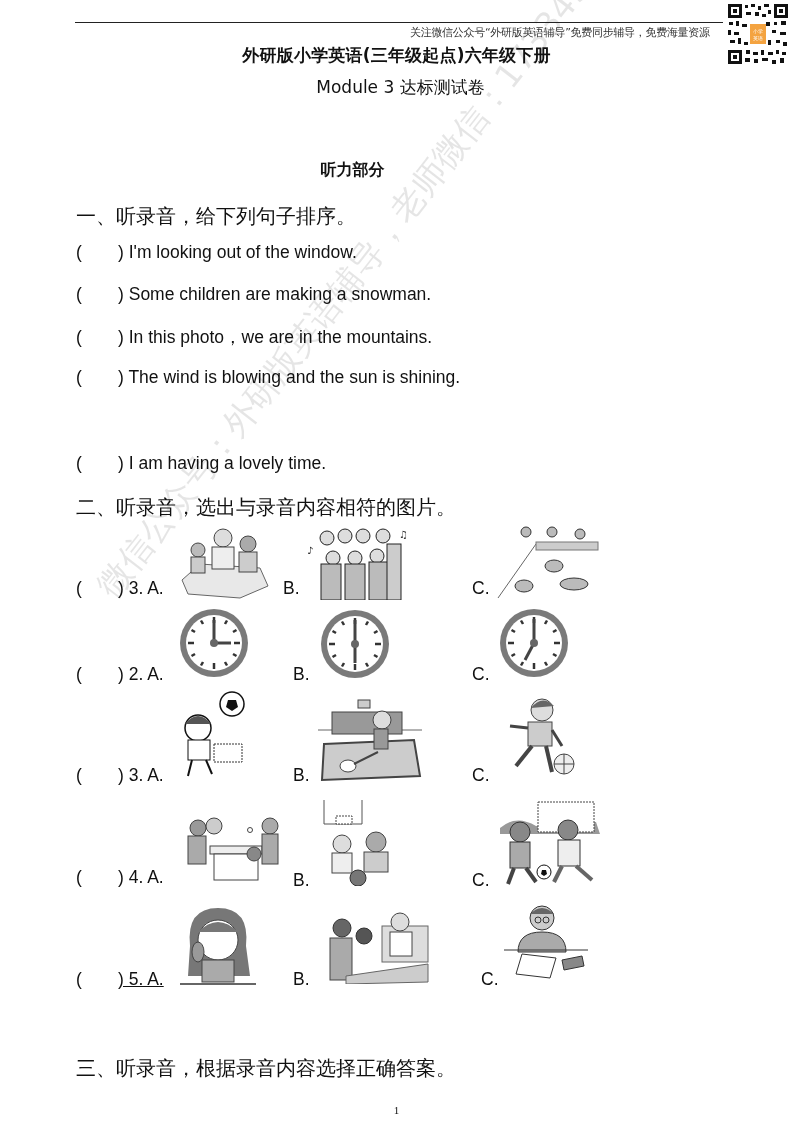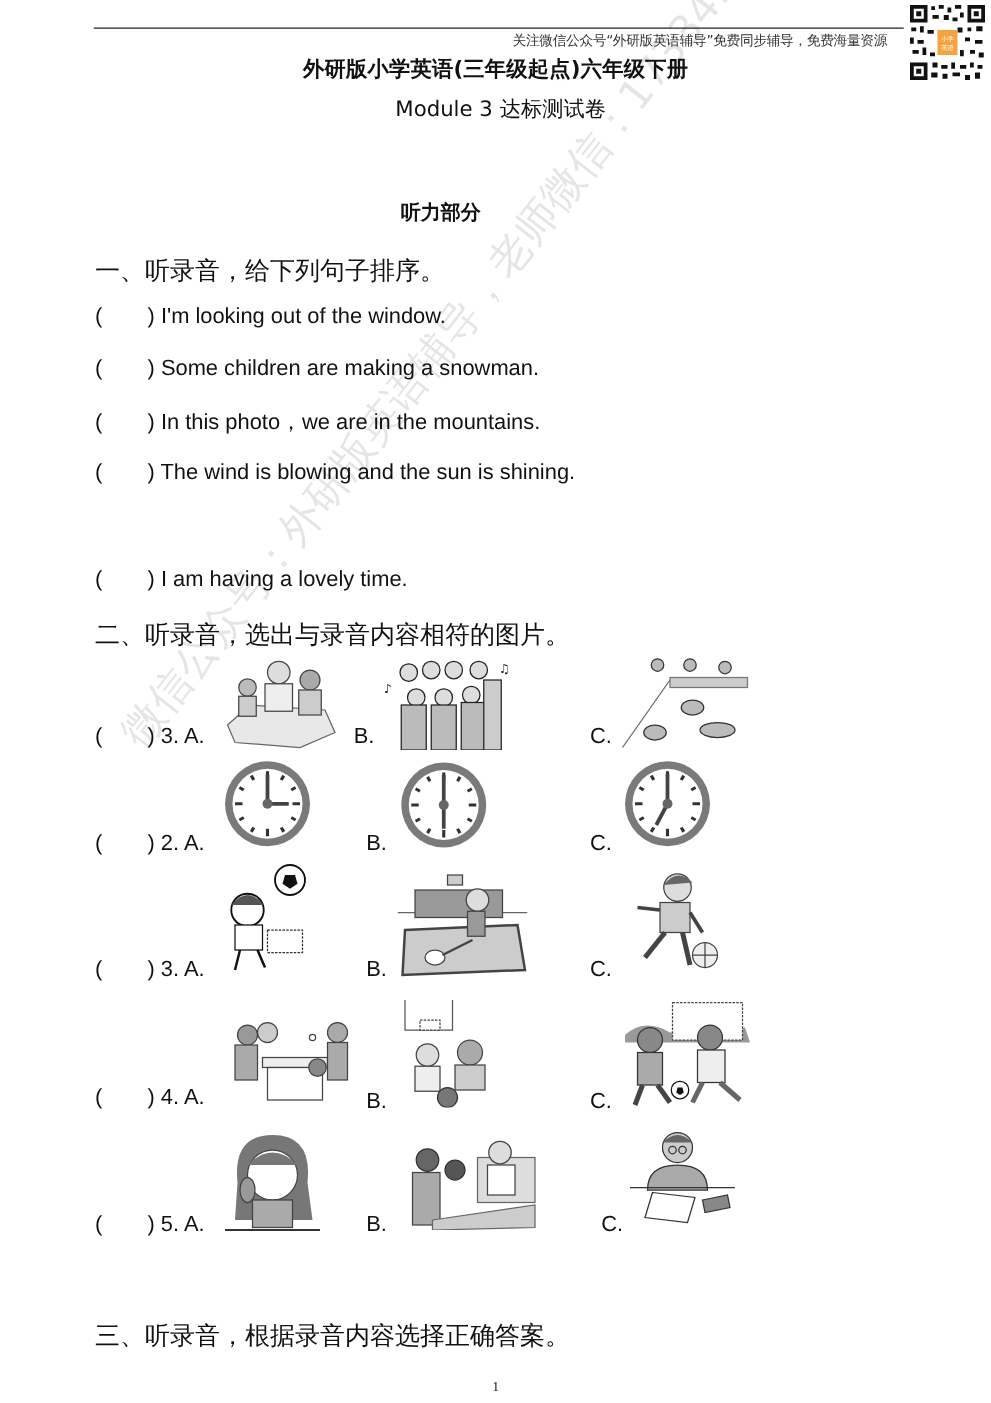--- a/index.html
+++ b/index.html
@@ -310,21 +310,21 @@
   <line x1="18" y1="70" x2="12" y2="86" stroke="#444" stroke-width="4"></line>
     <line x1="30" y1="70" x2="40" y2="84" stroke="#444" stroke-width="4"></line>
   <circle cx="72" cy="32" r="10" fill="#888" stroke="#333"></circle>
     <rect x="62" y="42" width="22" height="26" fill="#eee" stroke="#333"></rect>
   <line x1="66" y1="68" x2="58" y2="84" stroke="#666" stroke-width="4"></line>
     <line x1="80" y1="68" x2="96" y2="82" stroke="#666" stroke-width="4"></line>
   <circle cx="48" cy="74" r="7" fill="#fff" stroke="#111"></circle>
     <polygon points="46,72 50,72 51,76 48,78 45,76" fill="#111"></polygon>
 </svg>
 
-<div class="abs line" style="top:969px;">
+<div class="abs line" style="top:969px;text-decoration:underline;">
   <span class="paren-l">(</span><span>) 5. A.</span>
 </div>
 <svg class="pic" style="left:180px;top:902px;" width="76" height="84">
   <path d="M10,44 Q6,6 38,6 Q70,6 66,44 L70,74 L8,74 Z" fill="#777"></path>
   <circle cx="38" cy="38" r="20" fill="#fff" stroke="#444"></circle>
   <path d="M18,30 Q38,10 58,30" fill="#777"></path>
   <rect x="22" y="58" width="32" height="22" fill="#aaa" stroke="#444"></rect>
   <ellipse cx="18" cy="50" rx="6" ry="10" fill="#999" stroke="#444"></ellipse>
   <line x1="0" y1="82" x2="76" y2="82" stroke="#333" stroke-width="1.5"></line>
 </svg>

